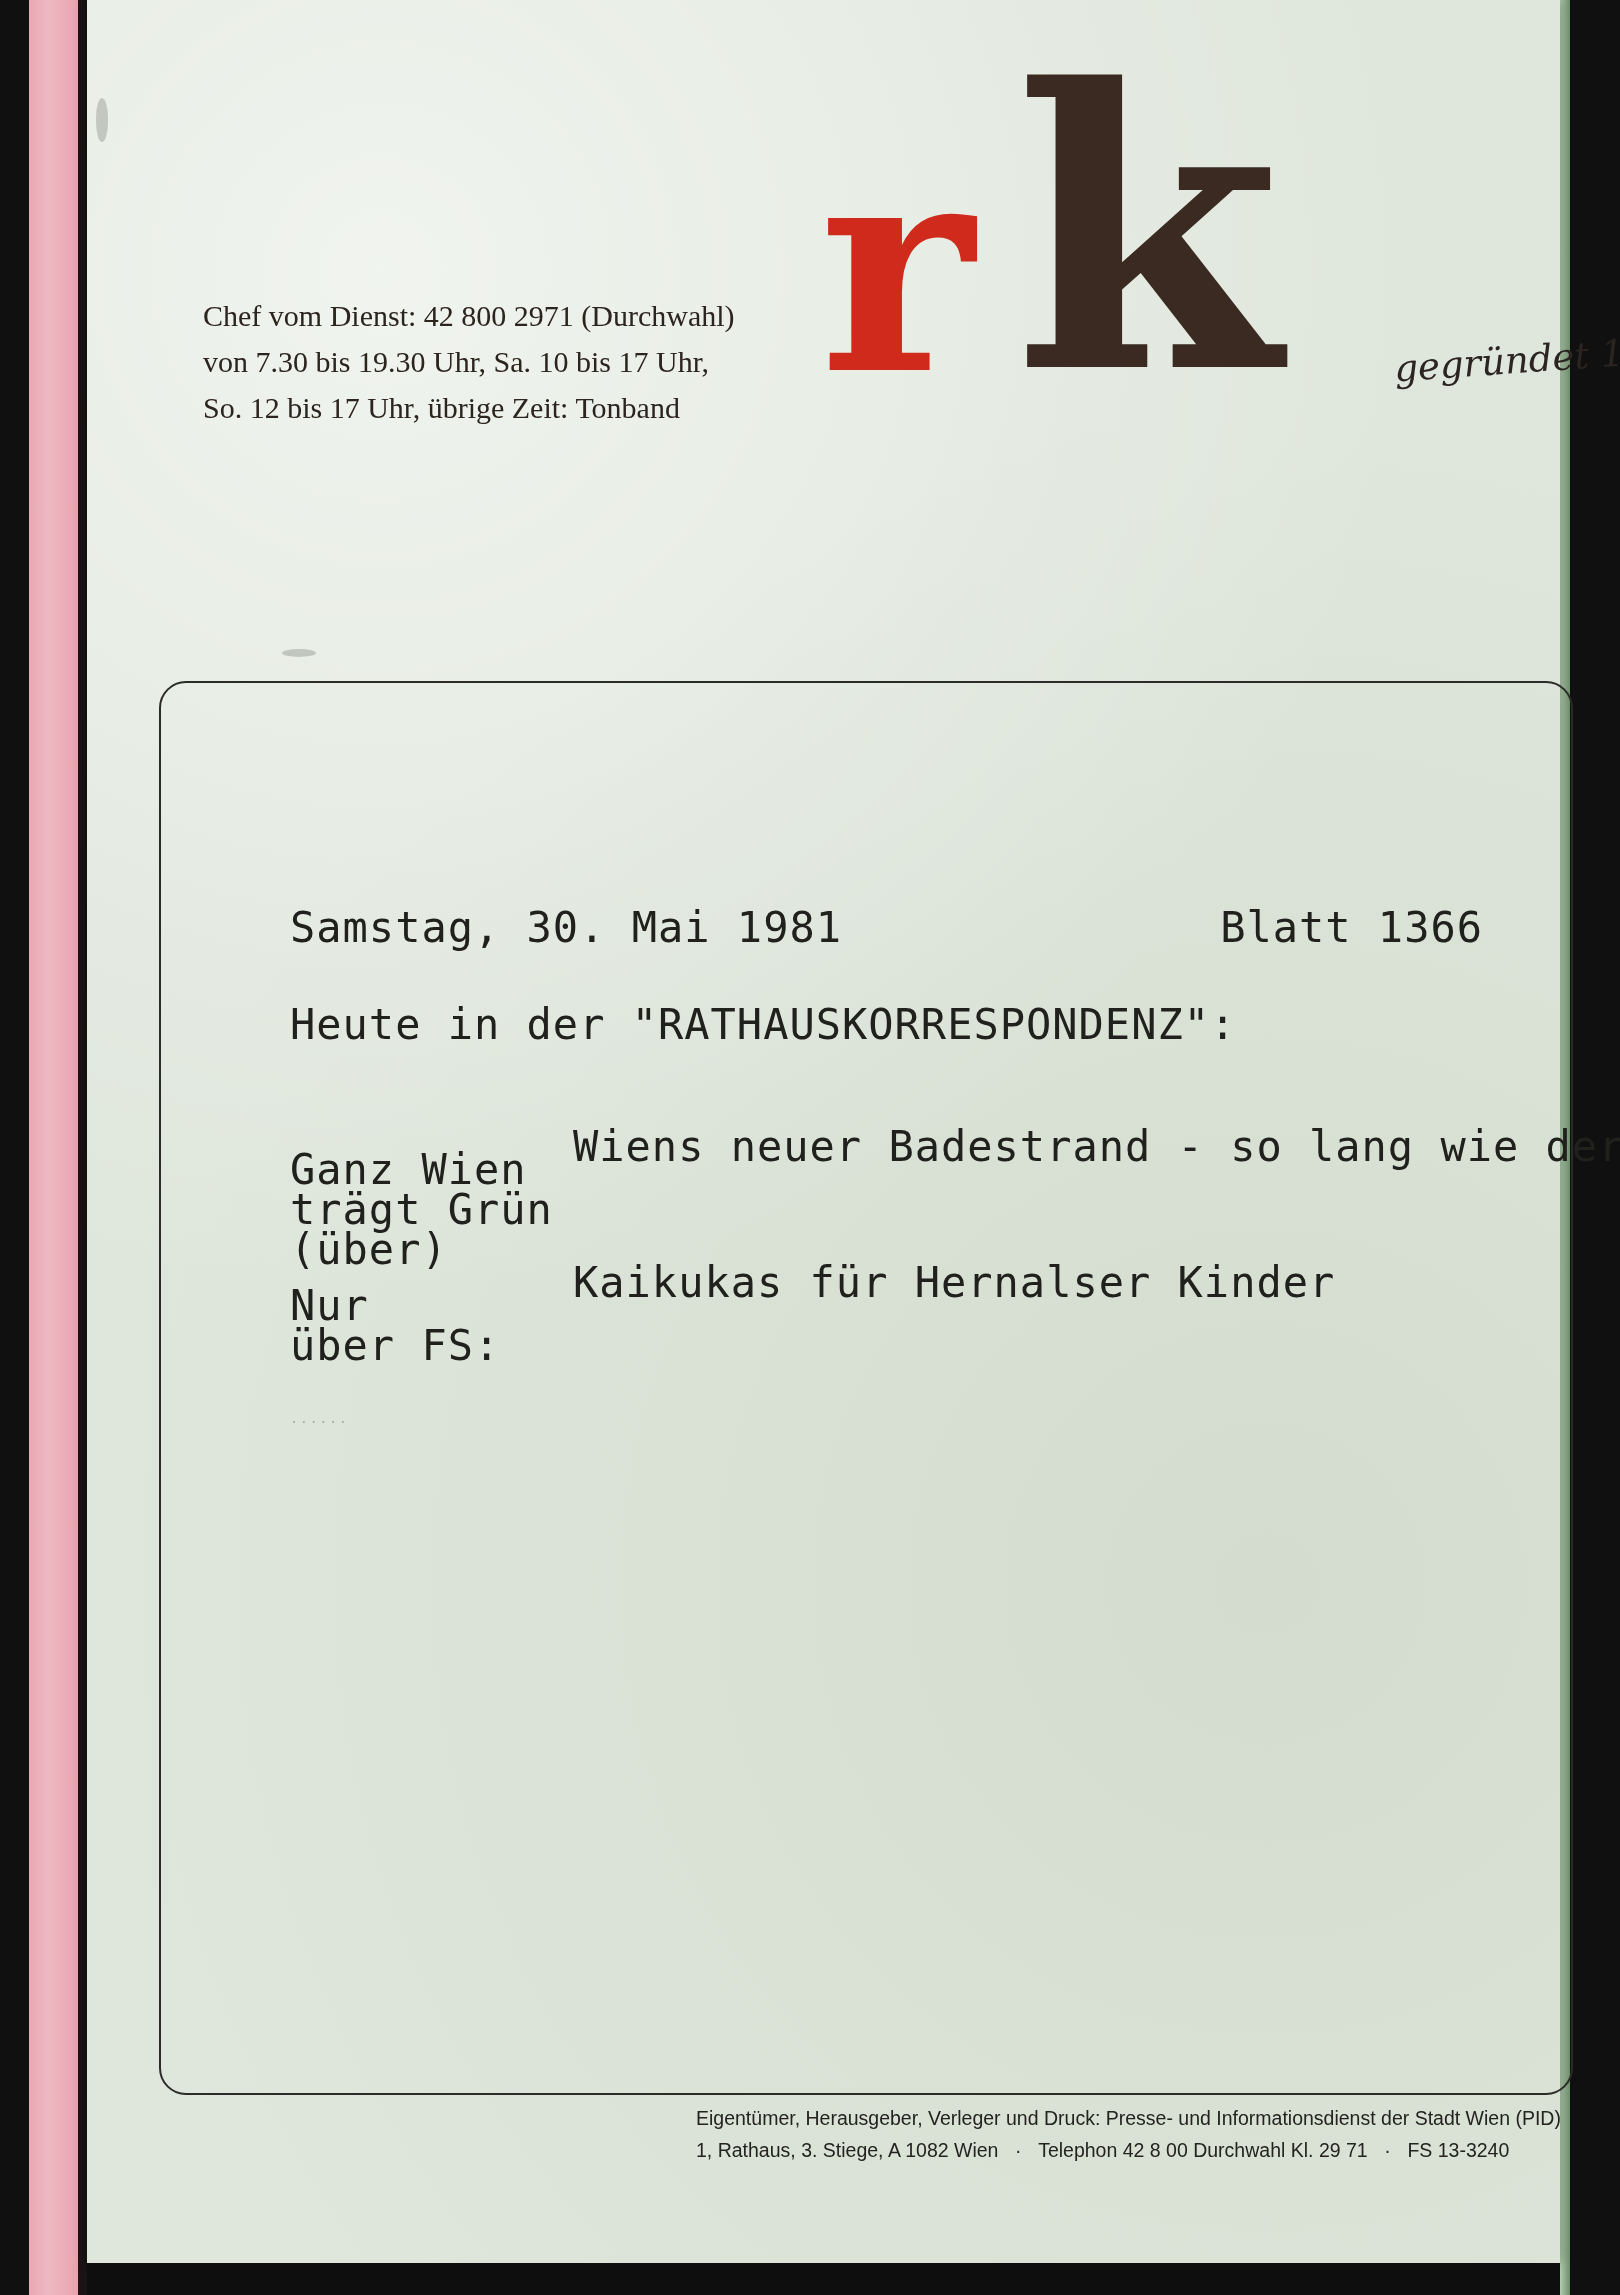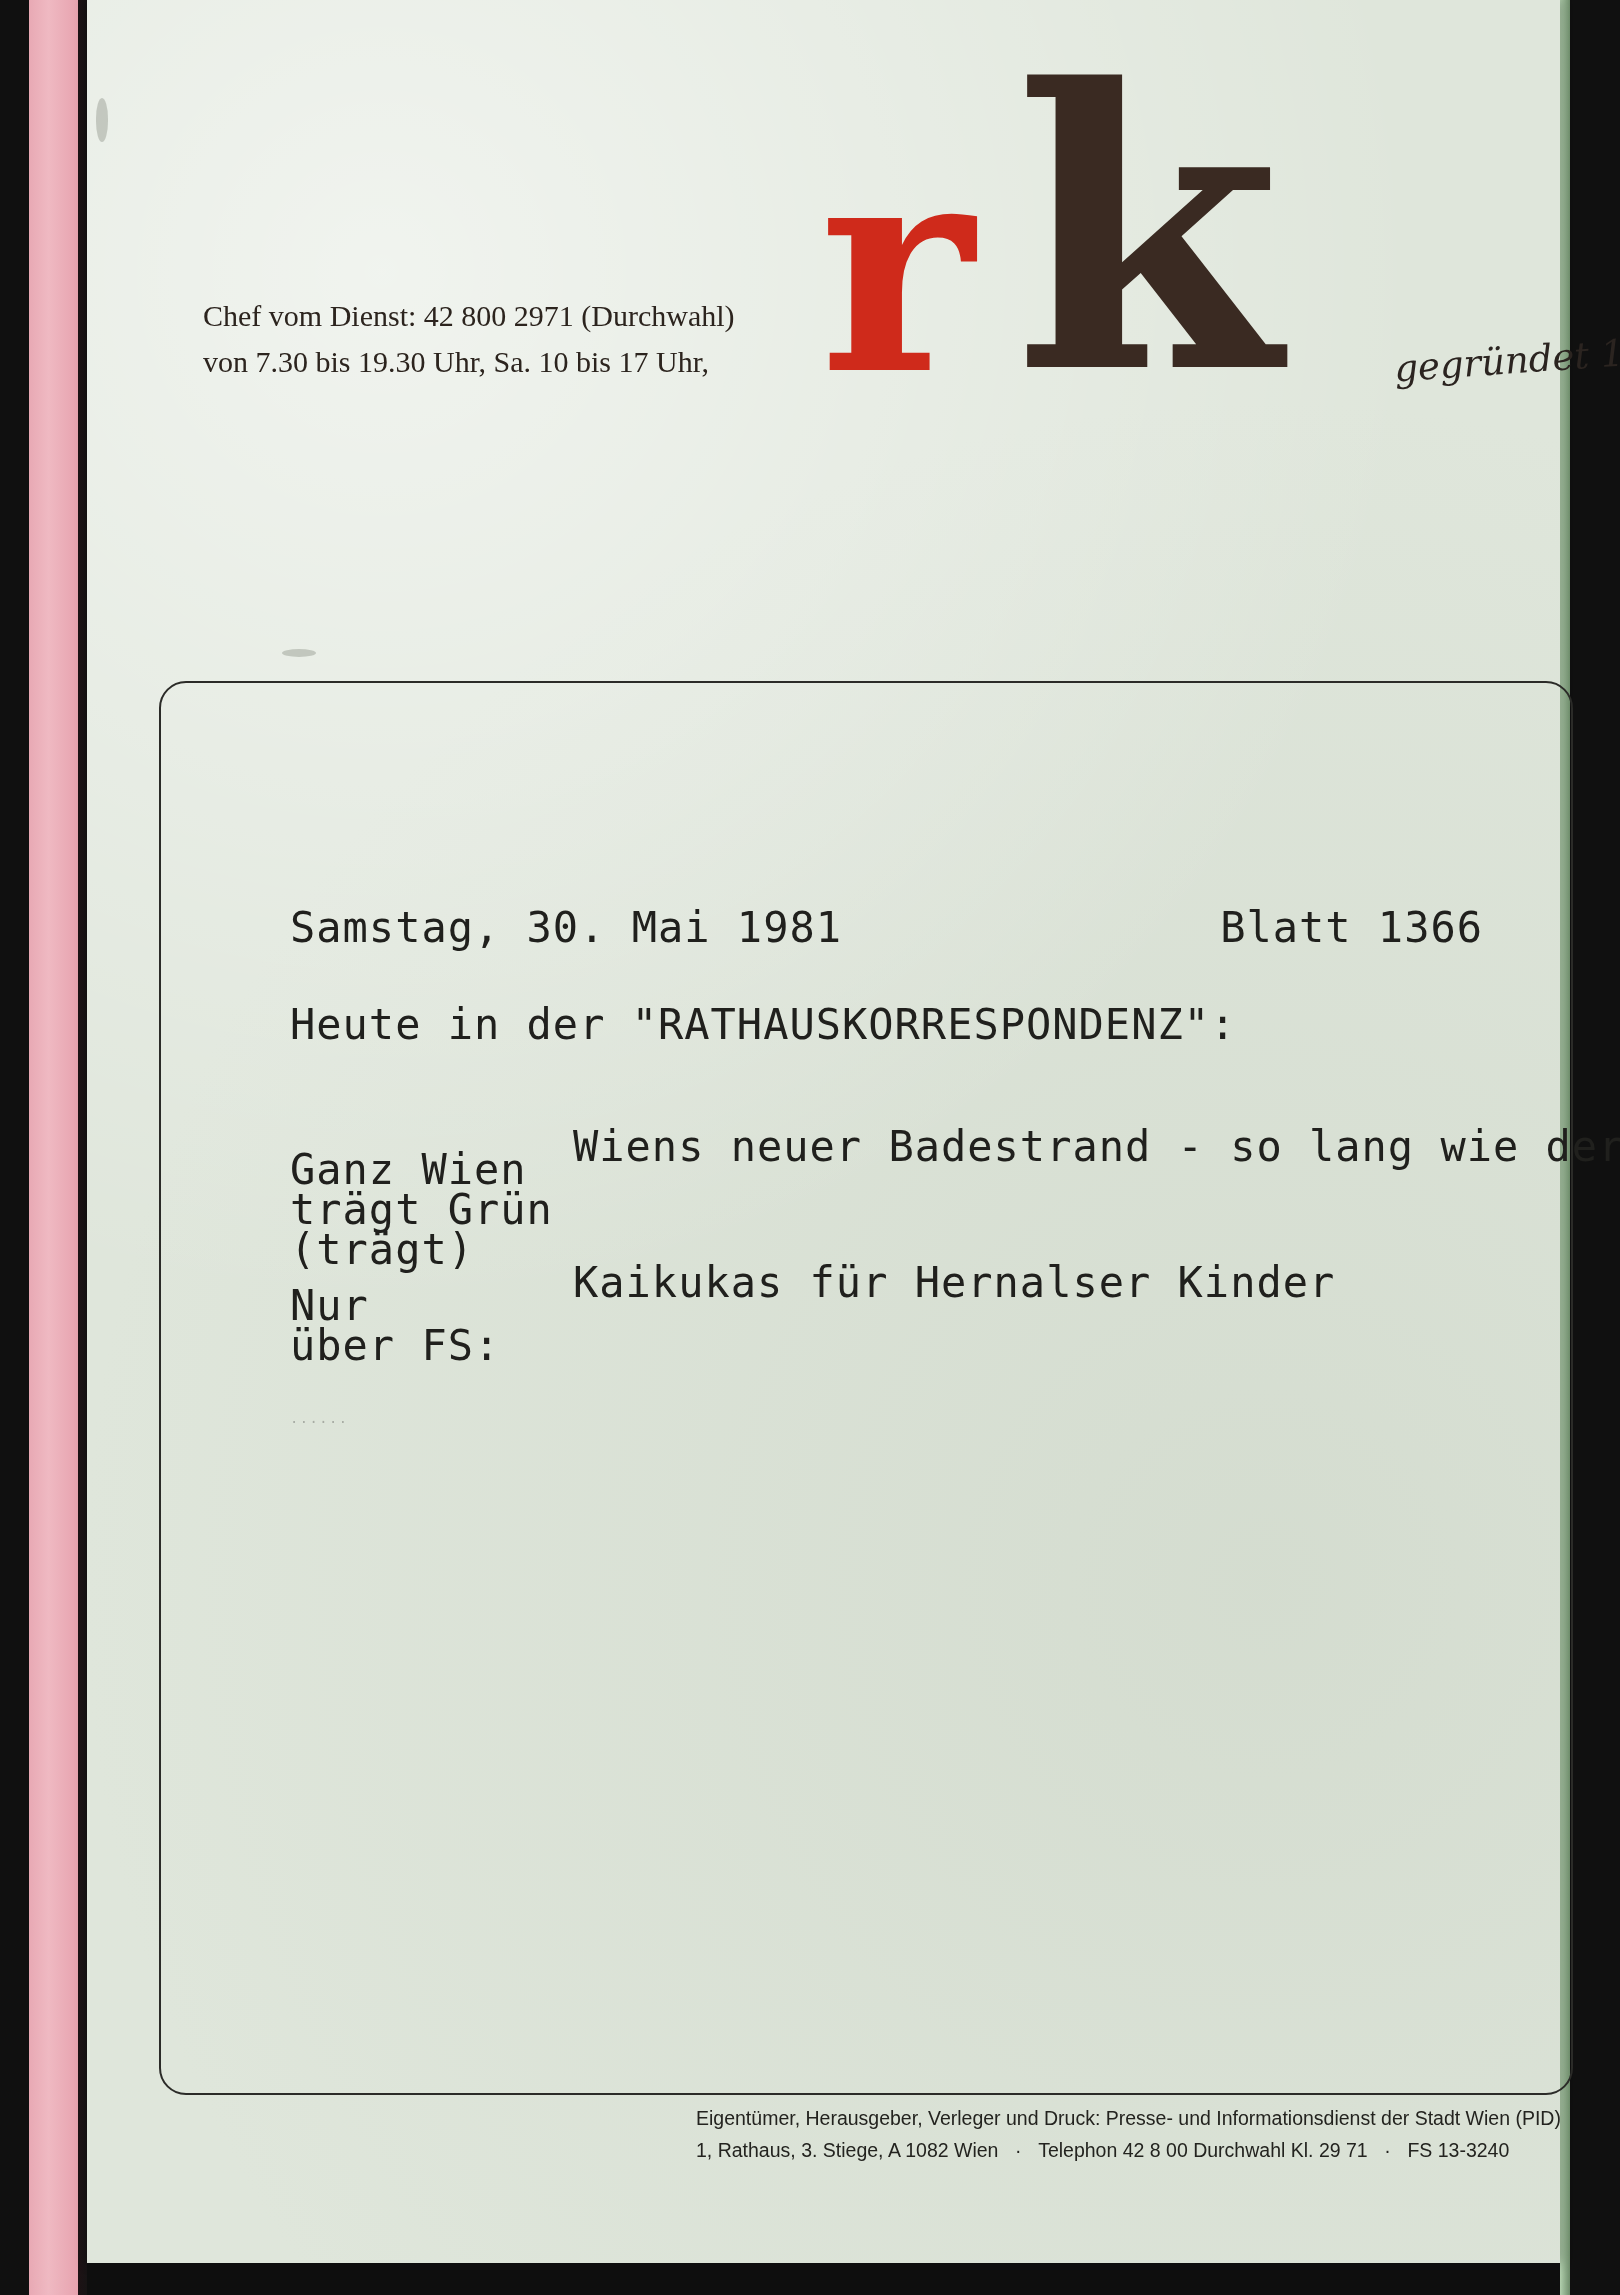--- a/index.html
+++ b/index.html
@@ -239,31 +239,32 @@
     <div class="blemish" style="left:8.8px; top:98px; width:12.7px; height:44px;"></div>
 
     <div class="masthead">
       <div class="logo-rk">
         <div class="logo-r">r</div>
         <div class="logo-k">k</div>
       </div>
       <div class="contact">
         <div>Chef vom Dienst: 42 800 2971 (Durchwahl)</div>
         <div>von 7.30 bis 19.30 Uhr, Sa. 10 bis 17 Uhr,</div>
+        <div>So. 12 bis 17 Uhr, übrige Zeit: Tonband</div>
       </div>
       <div class="founded">gegründet 1861</div>
     </div>
 
     <div class="content-frame">
       <div class="typed row-date">Samstag, 30. Mai 1981</div>
       <div class="typed row-blatt">Blatt 1366</div>
       <div class="typed row-intro">Heute in der "RATHAUSKORRESPONDENZ":</div>
 
       <div class="entry entry-1">
-        <div class="typed label"><span>Ganz Wien</span><br><span>trägt Grün</span><br><span>(trägt)</span></div>
+        <div class="typed label"><span>Ganz Wien</span><br><span>trägt Grün</span><br><span>(über)</span></div>
         <div class="typed text">Wiens neuer Badestrand - so lang wie der Wörthersee</div>
       </div>
 
       <div class="entry entry-2">
         <div class="typed label"><span>Nur</span><br><span>über FS:</span></div>
         <div class="typed text">Kaikukas für Hernalser Kinder</div>
       </div>
 
       <div class="smudge" style="left:129px; top:727px;">......</div>
     </div>

